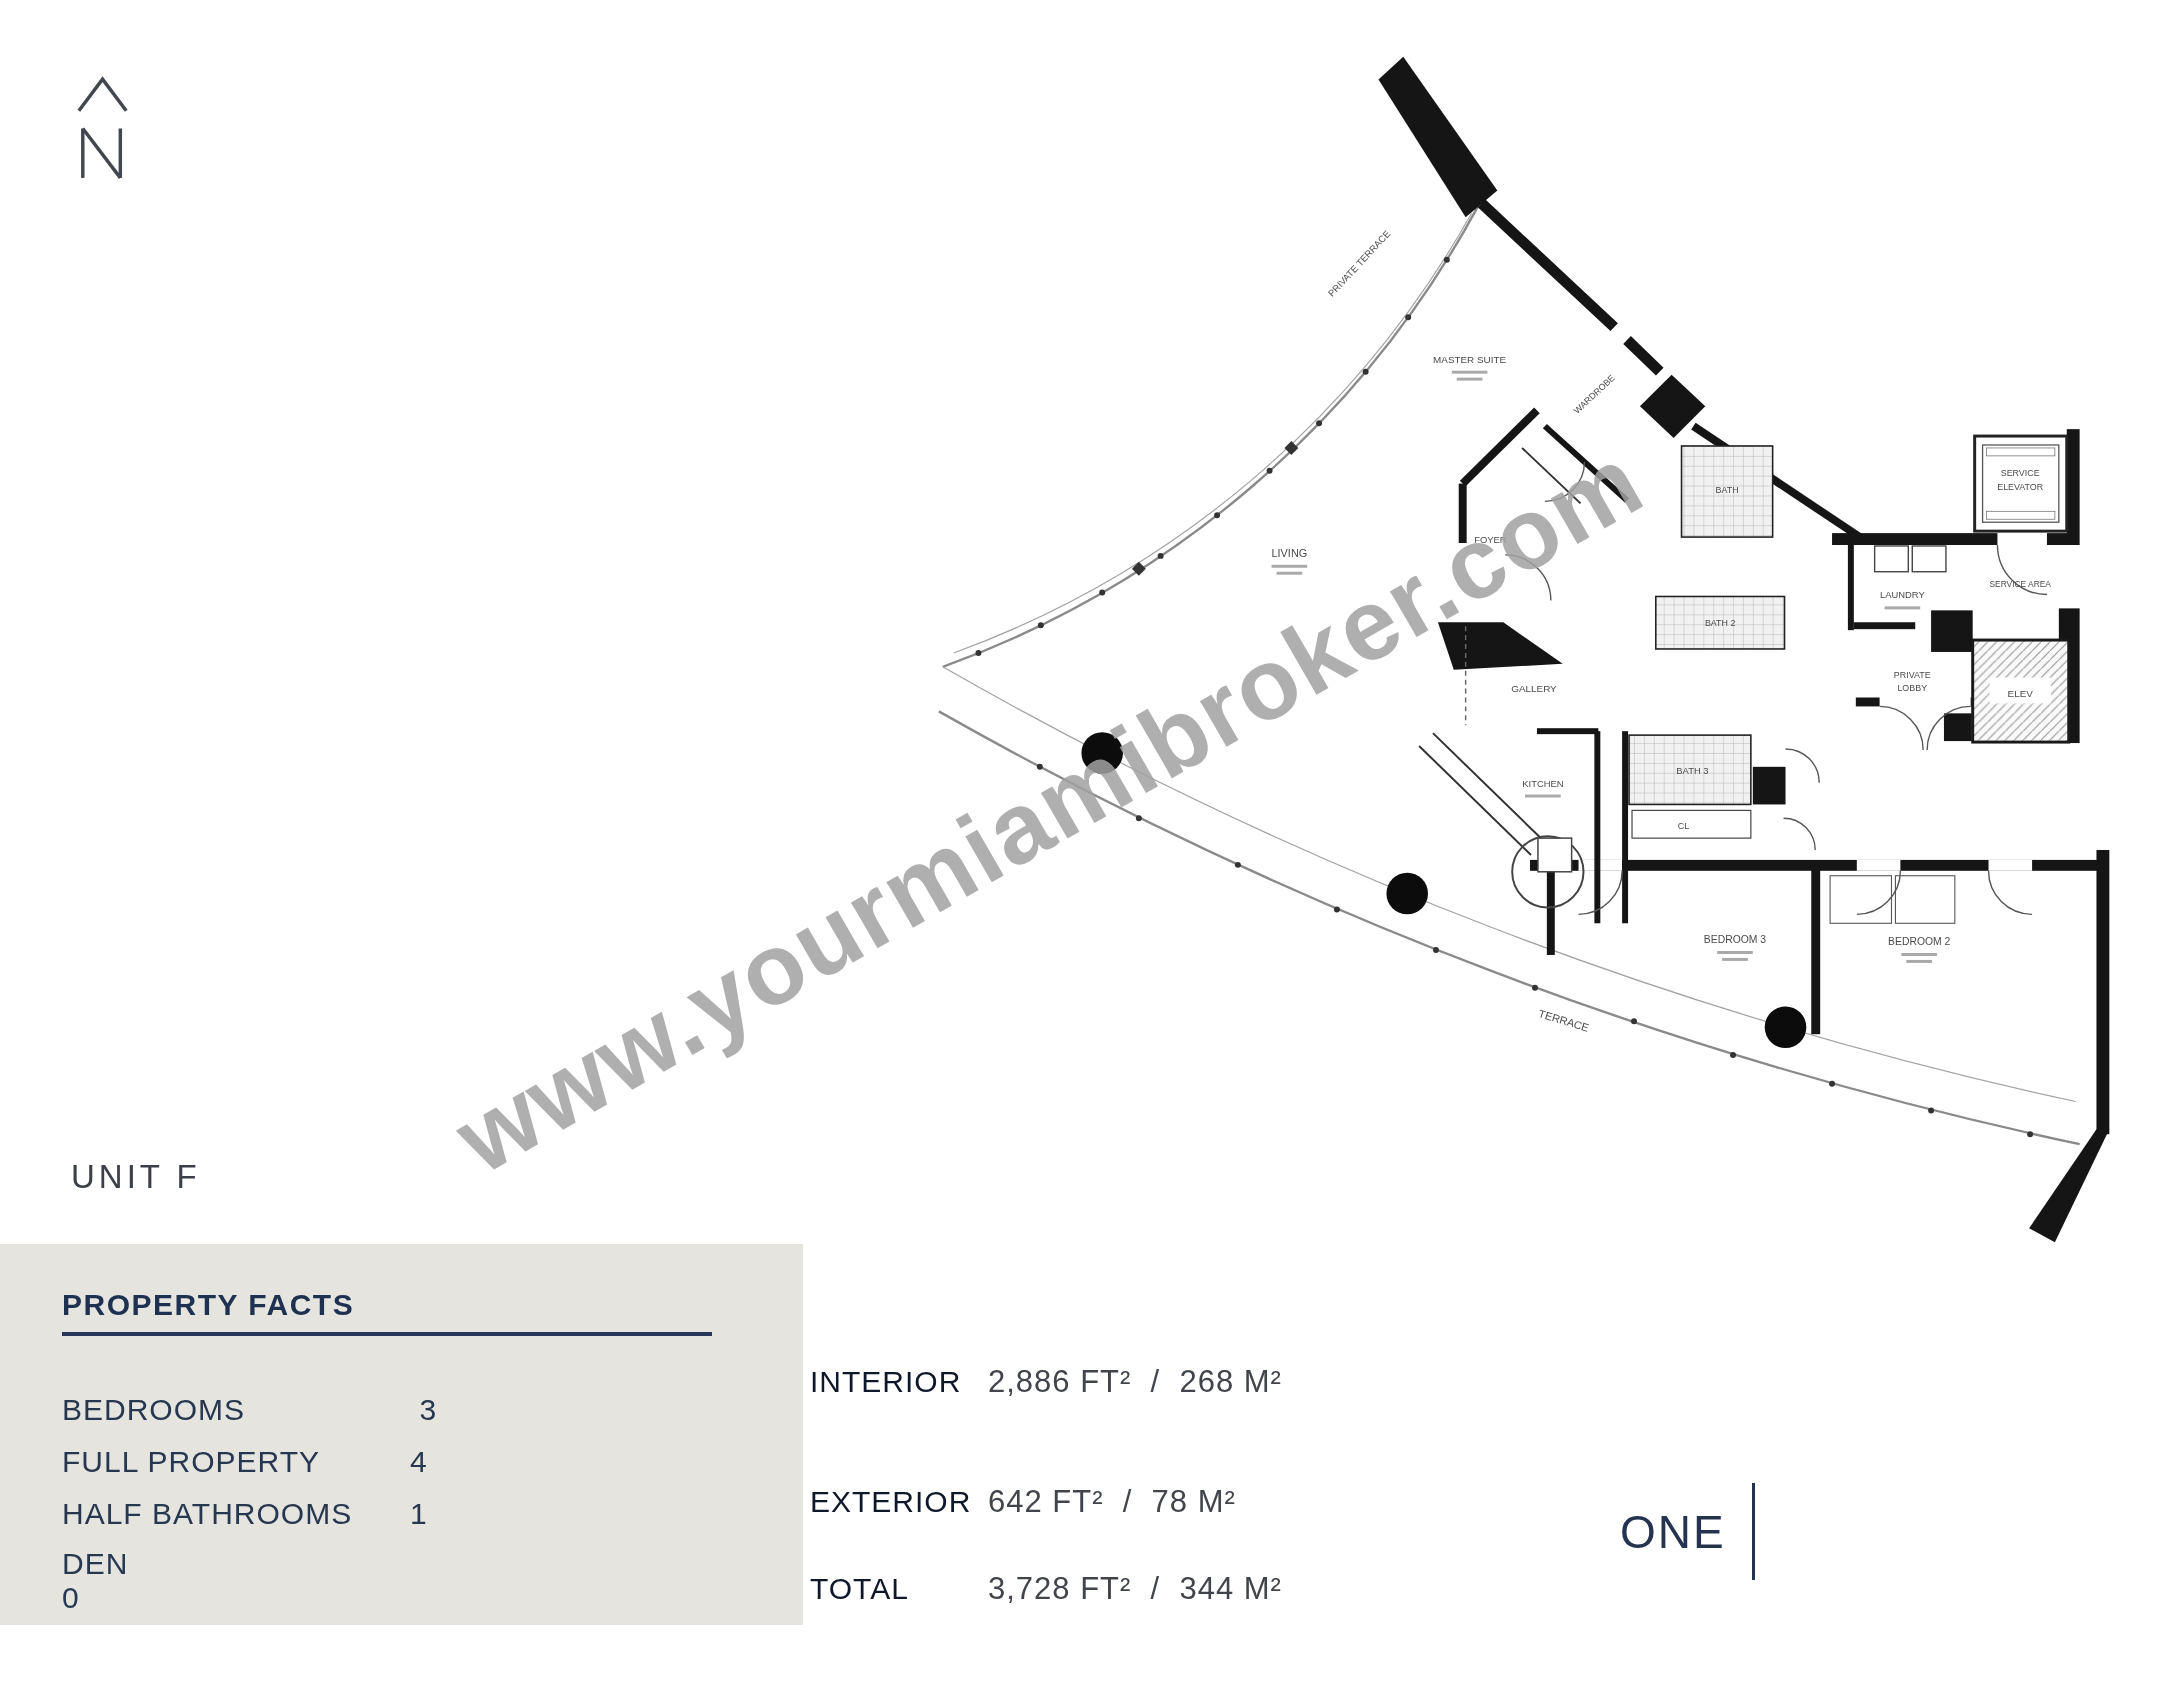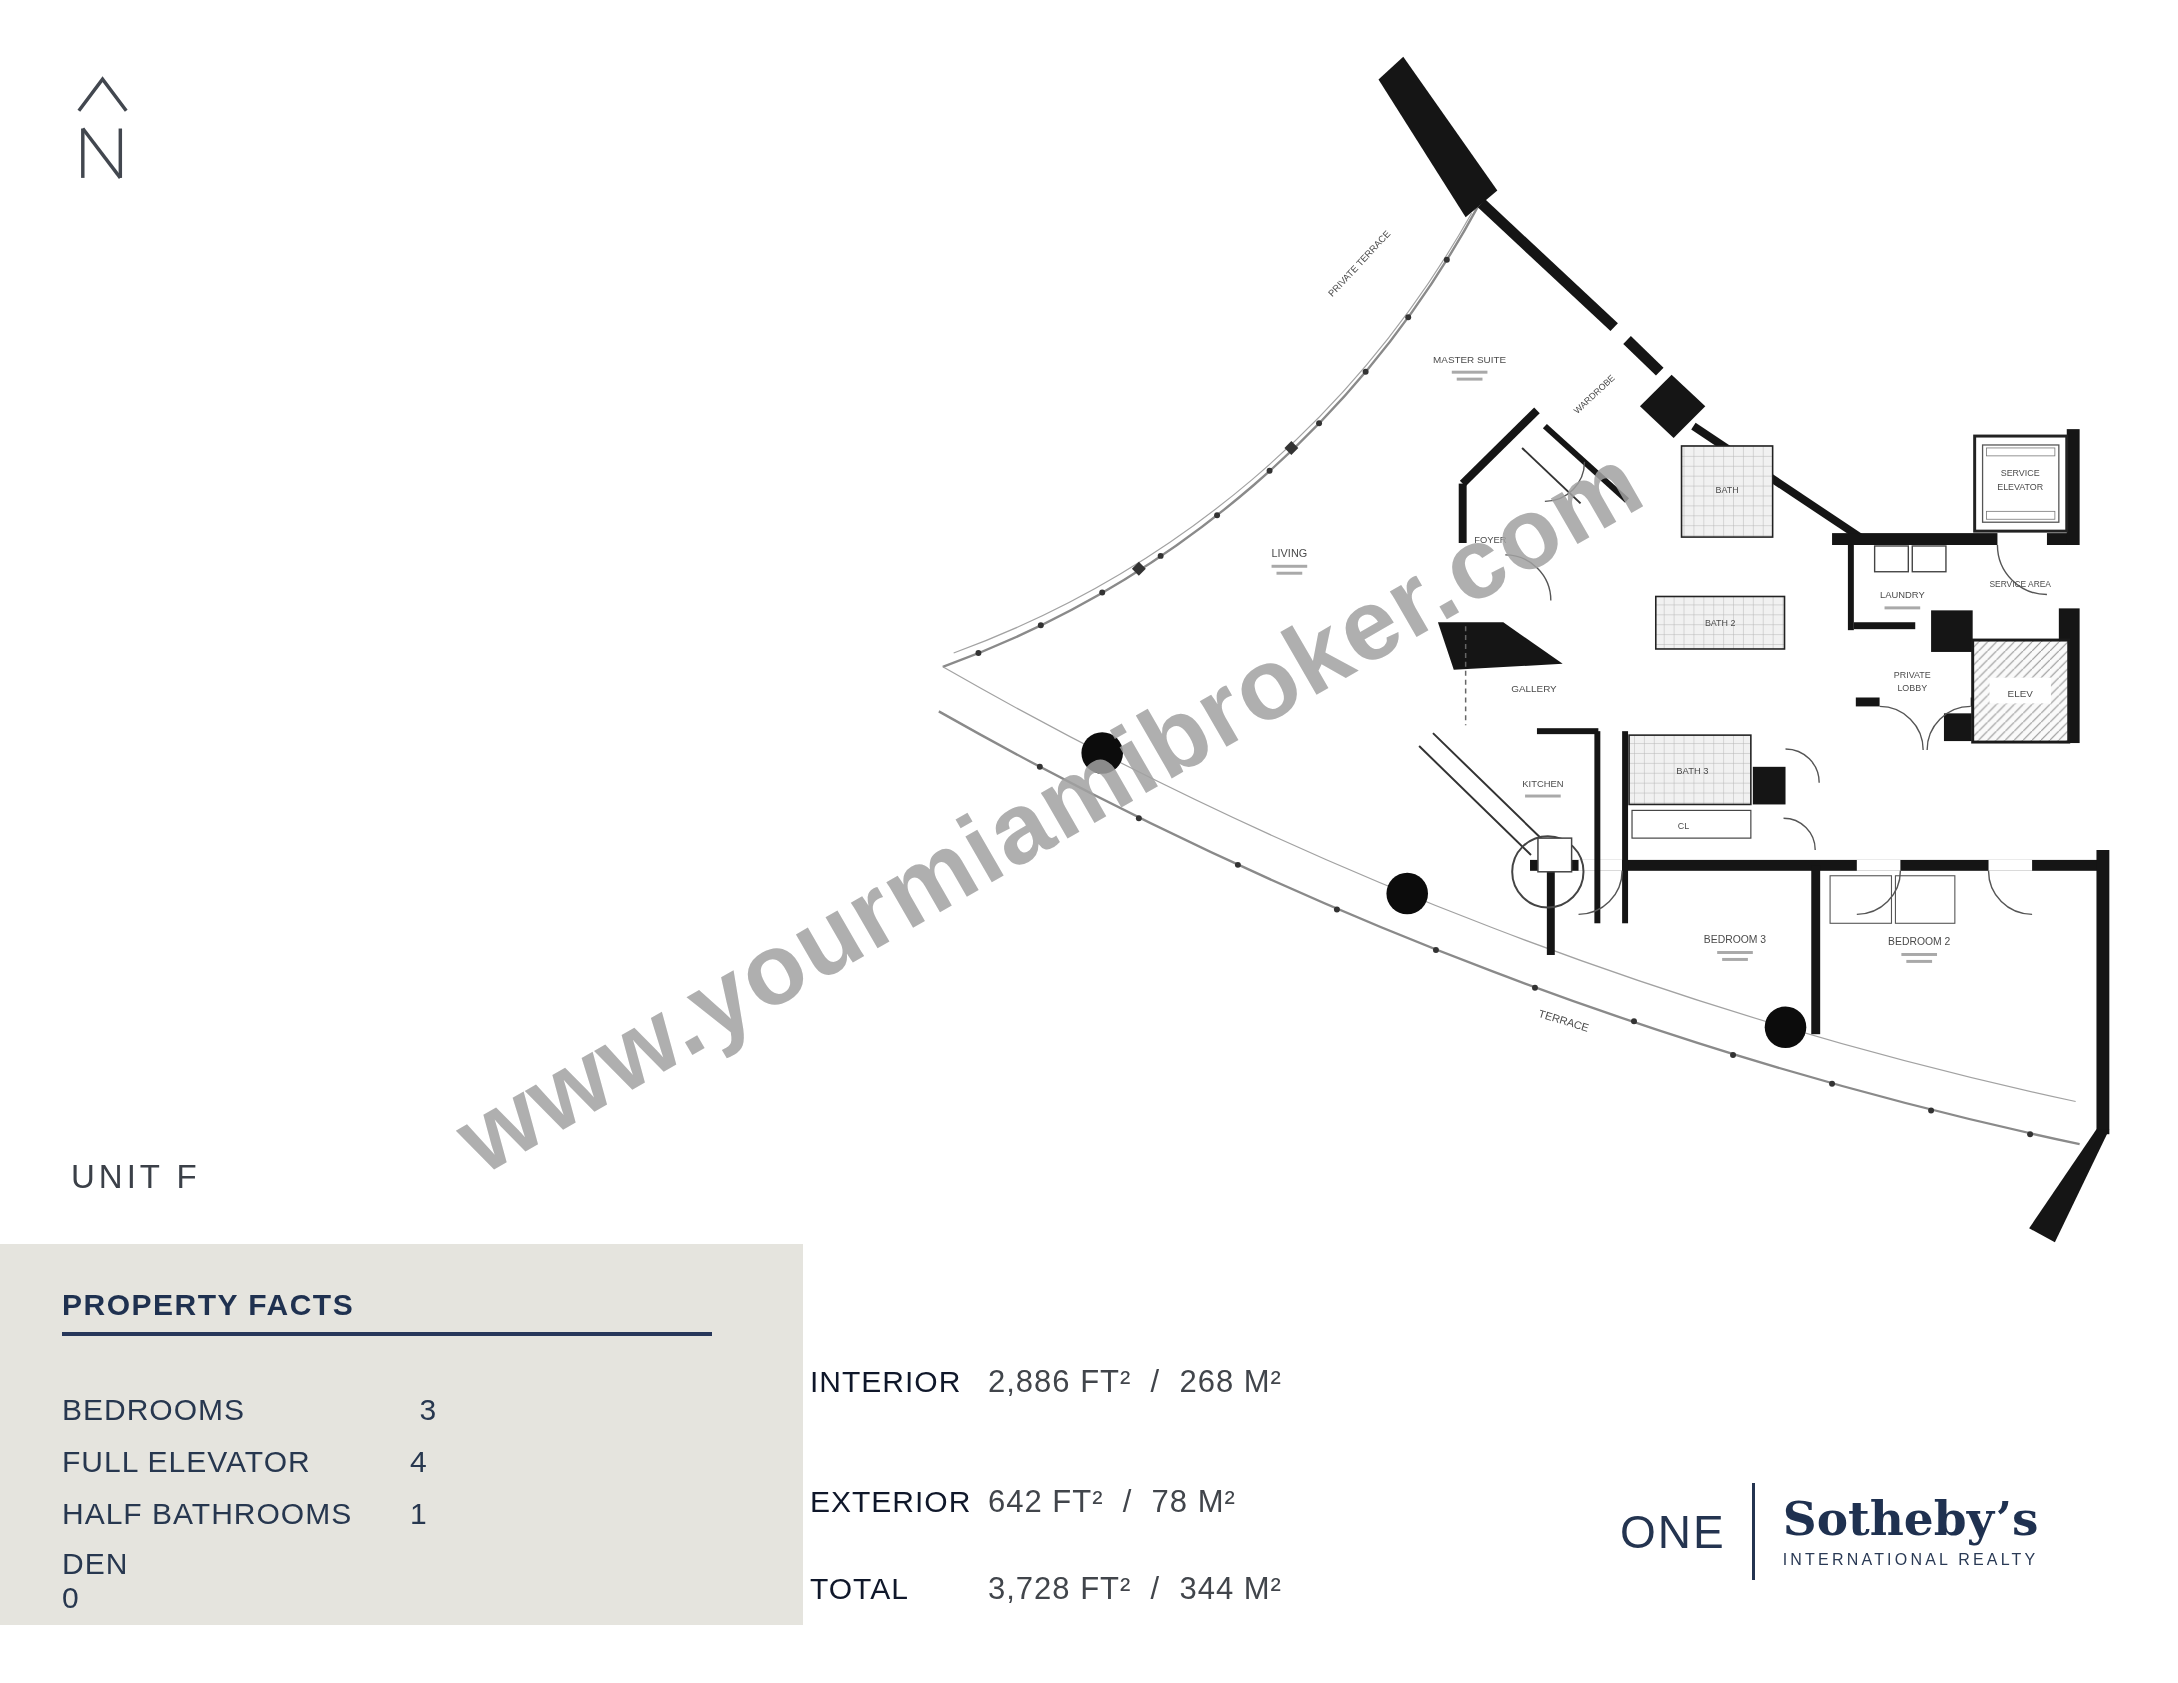--- a/index.html
+++ b/index.html
@@ -224,21 +224,21 @@
   <div id="subtitle">UNIT F</div>
 
   <div id="facts-panel">
     <div id="facts-heading">PROPERTY FACTS</div>
     <div id="facts-rule"></div>
     <div class="fact-row" style="top:149px;gap:12px;">
       <span class="fl">BEDROOMS</span>
       <span class="fv">3</span>
     </div>
     <div class="fact-row" style="top:201px;">
-      <span class="fl">FULL ELEVATOR</span>
+      <span class="fl">FULL PROPERTY</span>
       <span class="fv">4</span>
     </div>
     <div class="fact-row" style="top:253px;">
       <span class="fl">HALF BATHROOMS</span>
       <span class="fv">1</span>
     </div>
     <div class="fact-row" style="top:303px;flex-direction:column;">
       <span class="fl">DEN</span>
       <span class="fv">0</span>
     </div>
@@ -255,20 +255,16 @@
     </div>
     <div class="area-row" style="top:207px;">
       <span class="area-label">TOTAL</span>
       <span class="area-value">3,728 FT²  /  344 M²</span>
     </div>
   </div>
 
   <div id="logo">
     <span id="logo-one">ONE</span>
     <span id="logo-divider"></span>
-    <span>
-      <div id="logo-brand">Sotheby’s</div>
-      <div id="logo-tag">INTERNATIONAL REALTY</div>
-    </span>
   </div>
 
 </div>
 
 
 </body></html>

